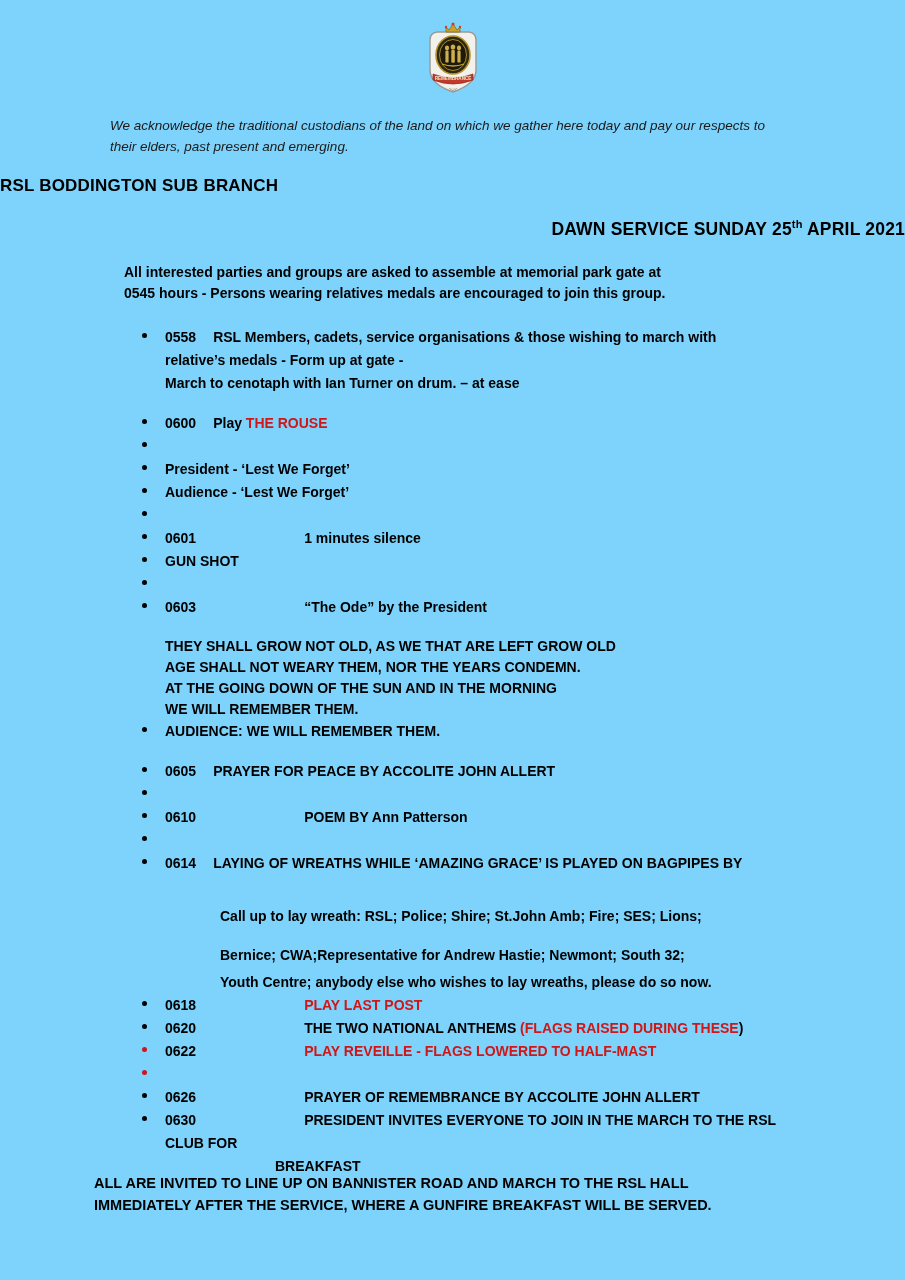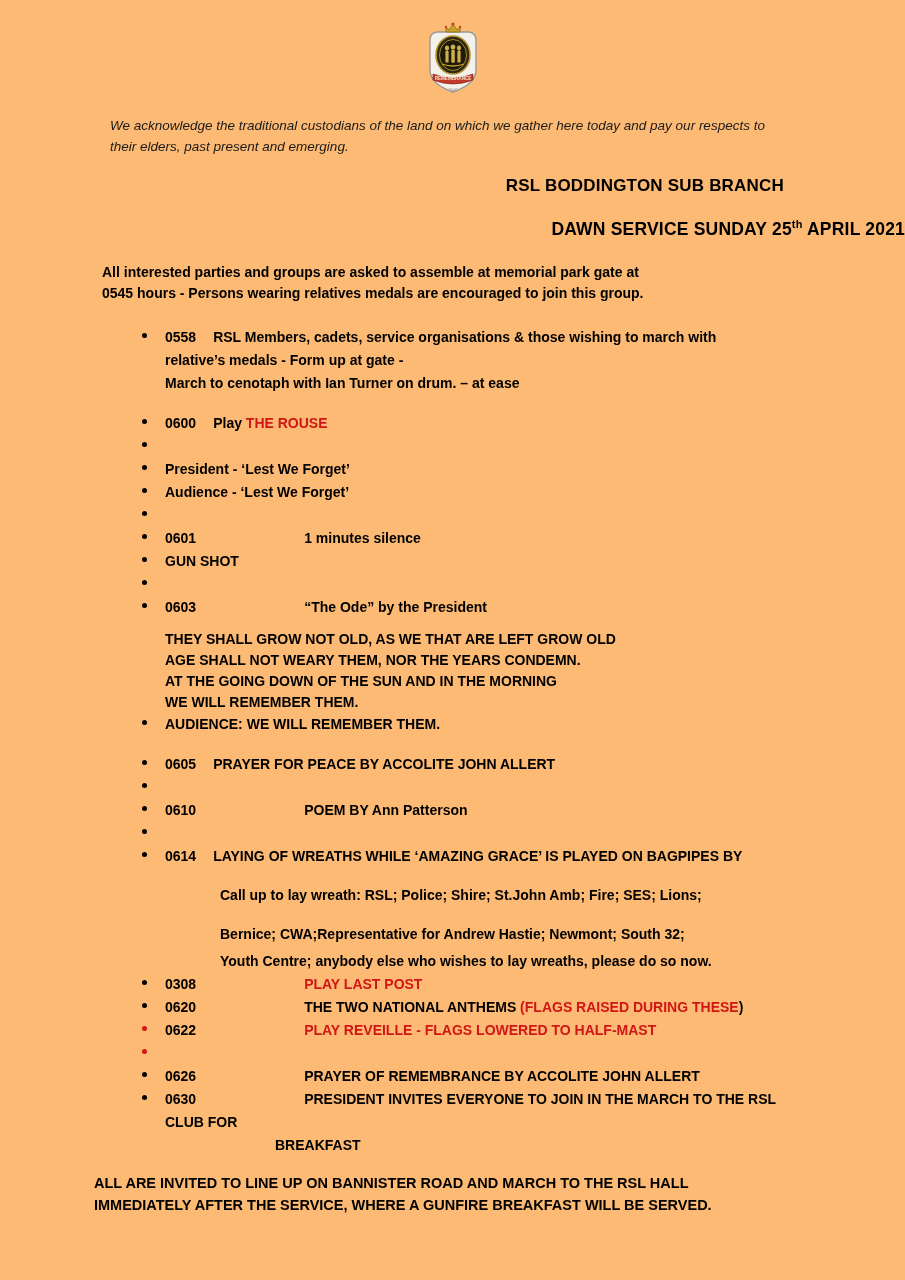--- a/index.html
+++ b/index.html
@@ -12,21 +12,21 @@
     height: 1280px;
     font-family: "Liberation Sans", sans-serif;
     color: #000000;
     overflow: hidden;
     position: relative;
   }
   .page {
     width: 905px;
     height: 1280px;
     position: relative;
-    background: #fdba74;
+    background: #7dd3fc;
     box-sizing: border-box;
   }
 
   
   .logo-wrap {
     position: absolute;
     top: 22px;
     left: 0;
     width: 905px;
     text-align: center;
@@ -48,21 +48,21 @@
     font-style: italic;
     font-size: 13.5px;
     line-height: 21px;
     color: #1a1a1a;
   }
   .title1 {
     position: absolute;
     left: 0;
     top: 176px;
     width: 784px;
-    text-align: right;
+    text-align: left;
     font-weight: bold;
     font-size: 17px;
     letter-spacing: 0.2px;
   }
   .title2 {
     position: absolute;
     left: 0;
     top: 219px;
     width: 905px;
     text-align: right;
@@ -70,21 +70,21 @@
     font-size: 17.5px;
     letter-spacing: 0.2px;
   }
   .title2 sup {
     font-size: 11px;
     vertical-align: super;
     line-height: 0;
   }
   .intro {
     position: absolute;
-    left: 102px;
+    left: 124px;
     top: 262px;
     width: 700px;
     font-weight: bold;
     font-size: 14px;
     line-height: 21px;
   }
 
   
   .agenda {
     position: absolute;
@@ -133,29 +133,29 @@
     line-height: 23px;
   }
 
   
   .ode {
     position: relative;
     padding-left: 55px;
     line-height: 21px;
     font-size: 14px;
   }
-  .ode-wrap { margin-top: 10px; }
+  .ode-wrap { margin-top: 17px; }
 
   
   .wreath {
     position: relative;
     padding-left: 110px;
     line-height: 23px;
     font-size: 14px;
-    margin-top: 16px;
+    margin-top: 30px;
   }
 
   .spacer-sm { height: 17px; }
 
   .closing {
     position: absolute;
     left: 94px;
     top: 1172px;
     width: 730px;
     font-weight: bold;
@@ -327,21 +327,21 @@
 
     <div>
       <div class="wreath">Call up to lay wreath: RSL; Police;  Shire; St.John Amb;   Fire;   SES; Lions;</div>
       <div class="wreath" style="margin-top:16px">Bernice; CWA;Representative for Andrew Hastie; Newmont;   South 32;</div>
       <div class="wreath" style="margin-top:4px">Youth Centre;   anybody else who wishes to lay wreaths, please do so now.</div>
     </div>
 
     <div class="row">
       <span class="bullet"></span>
       <span class="content">
-        <span class="time">0308</span><span class="tab-lg"></span><span class="red">PLAY  LAST POST</span>
+        <span class="time">0618</span><span class="tab-lg"></span><span class="red">PLAY  LAST POST</span>
       </span>
     </div>
 
     <div class="row">
       <span class="bullet"></span>
       <span class="content">
         <span class="time">0620</span><span class="tab-lg"></span><span>THE TWO NATIONAL ANTHEMS  </span><span class="red">(FLAGS RAISED DURING THESE</span><span>)</span>
       </span>
     </div>
 

